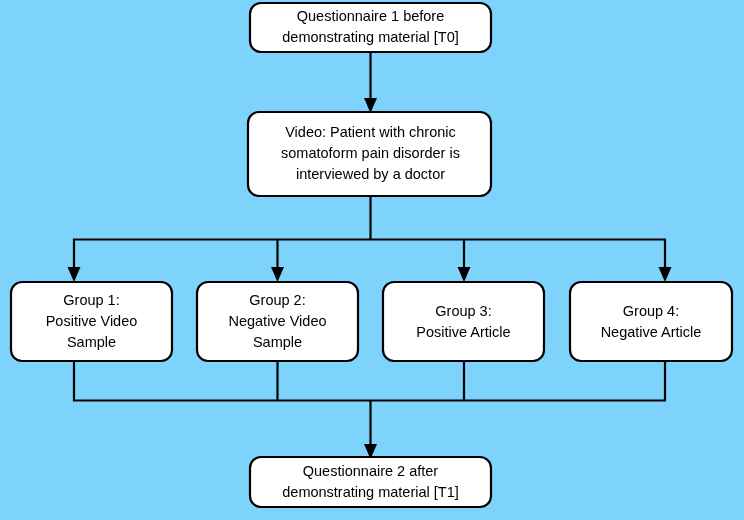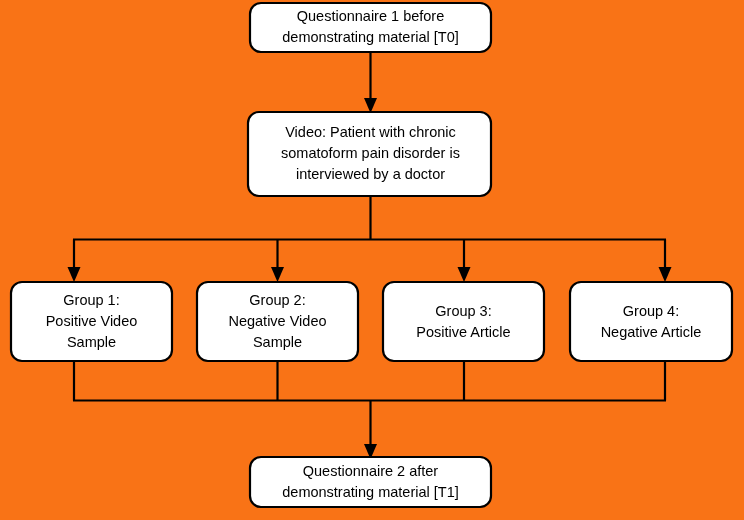--- a/index.html
+++ b/index.html
@@ -10,21 +10,21 @@
   body {
     width: 744px;
     height: 520px;
     font-family: "Liberation Sans", sans-serif;
     overflow: hidden;
   }
   #flowchart-root {
     position: relative;
     width: 744px;
     height: 520px;
-    background: #f97316;
+    background: #7dd3fc;
   }
   svg.chart-canvas {
     display: block;
     width: 744px;
     height: 520px;
   }
   .node-box {
     fill: #ffffff;
     stroke: #000000;
     stroke-width: 2.2;

